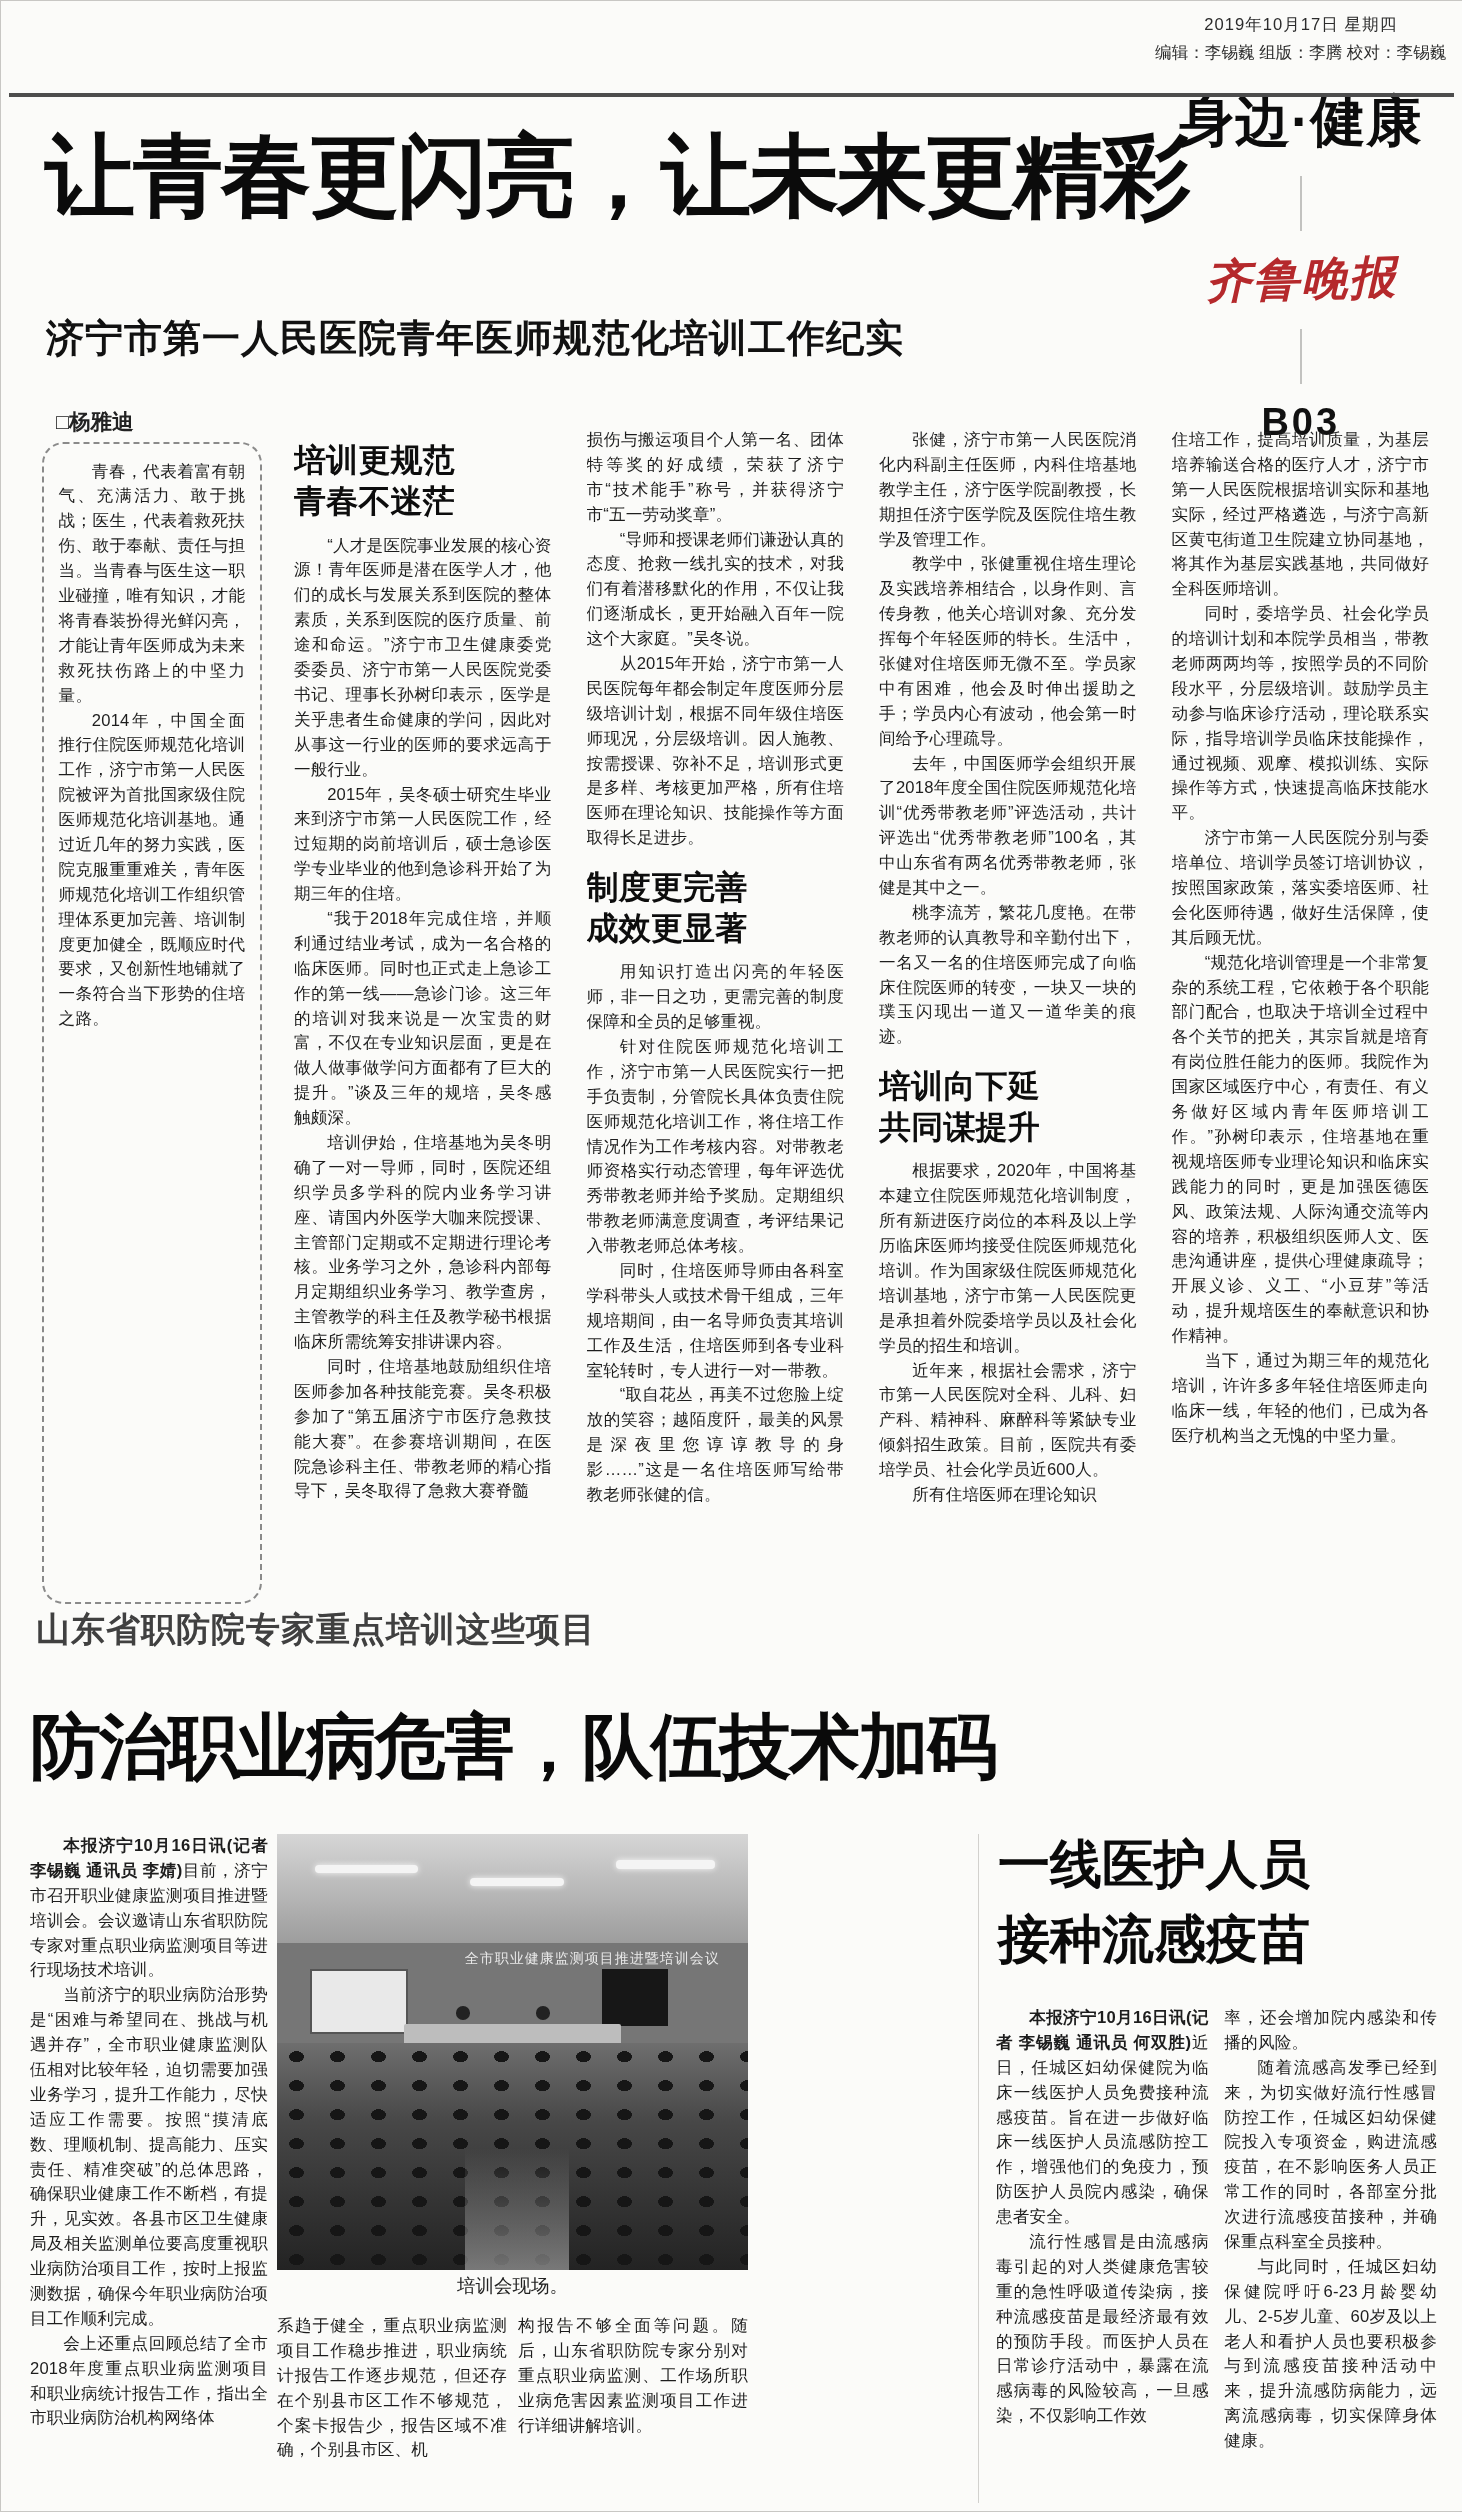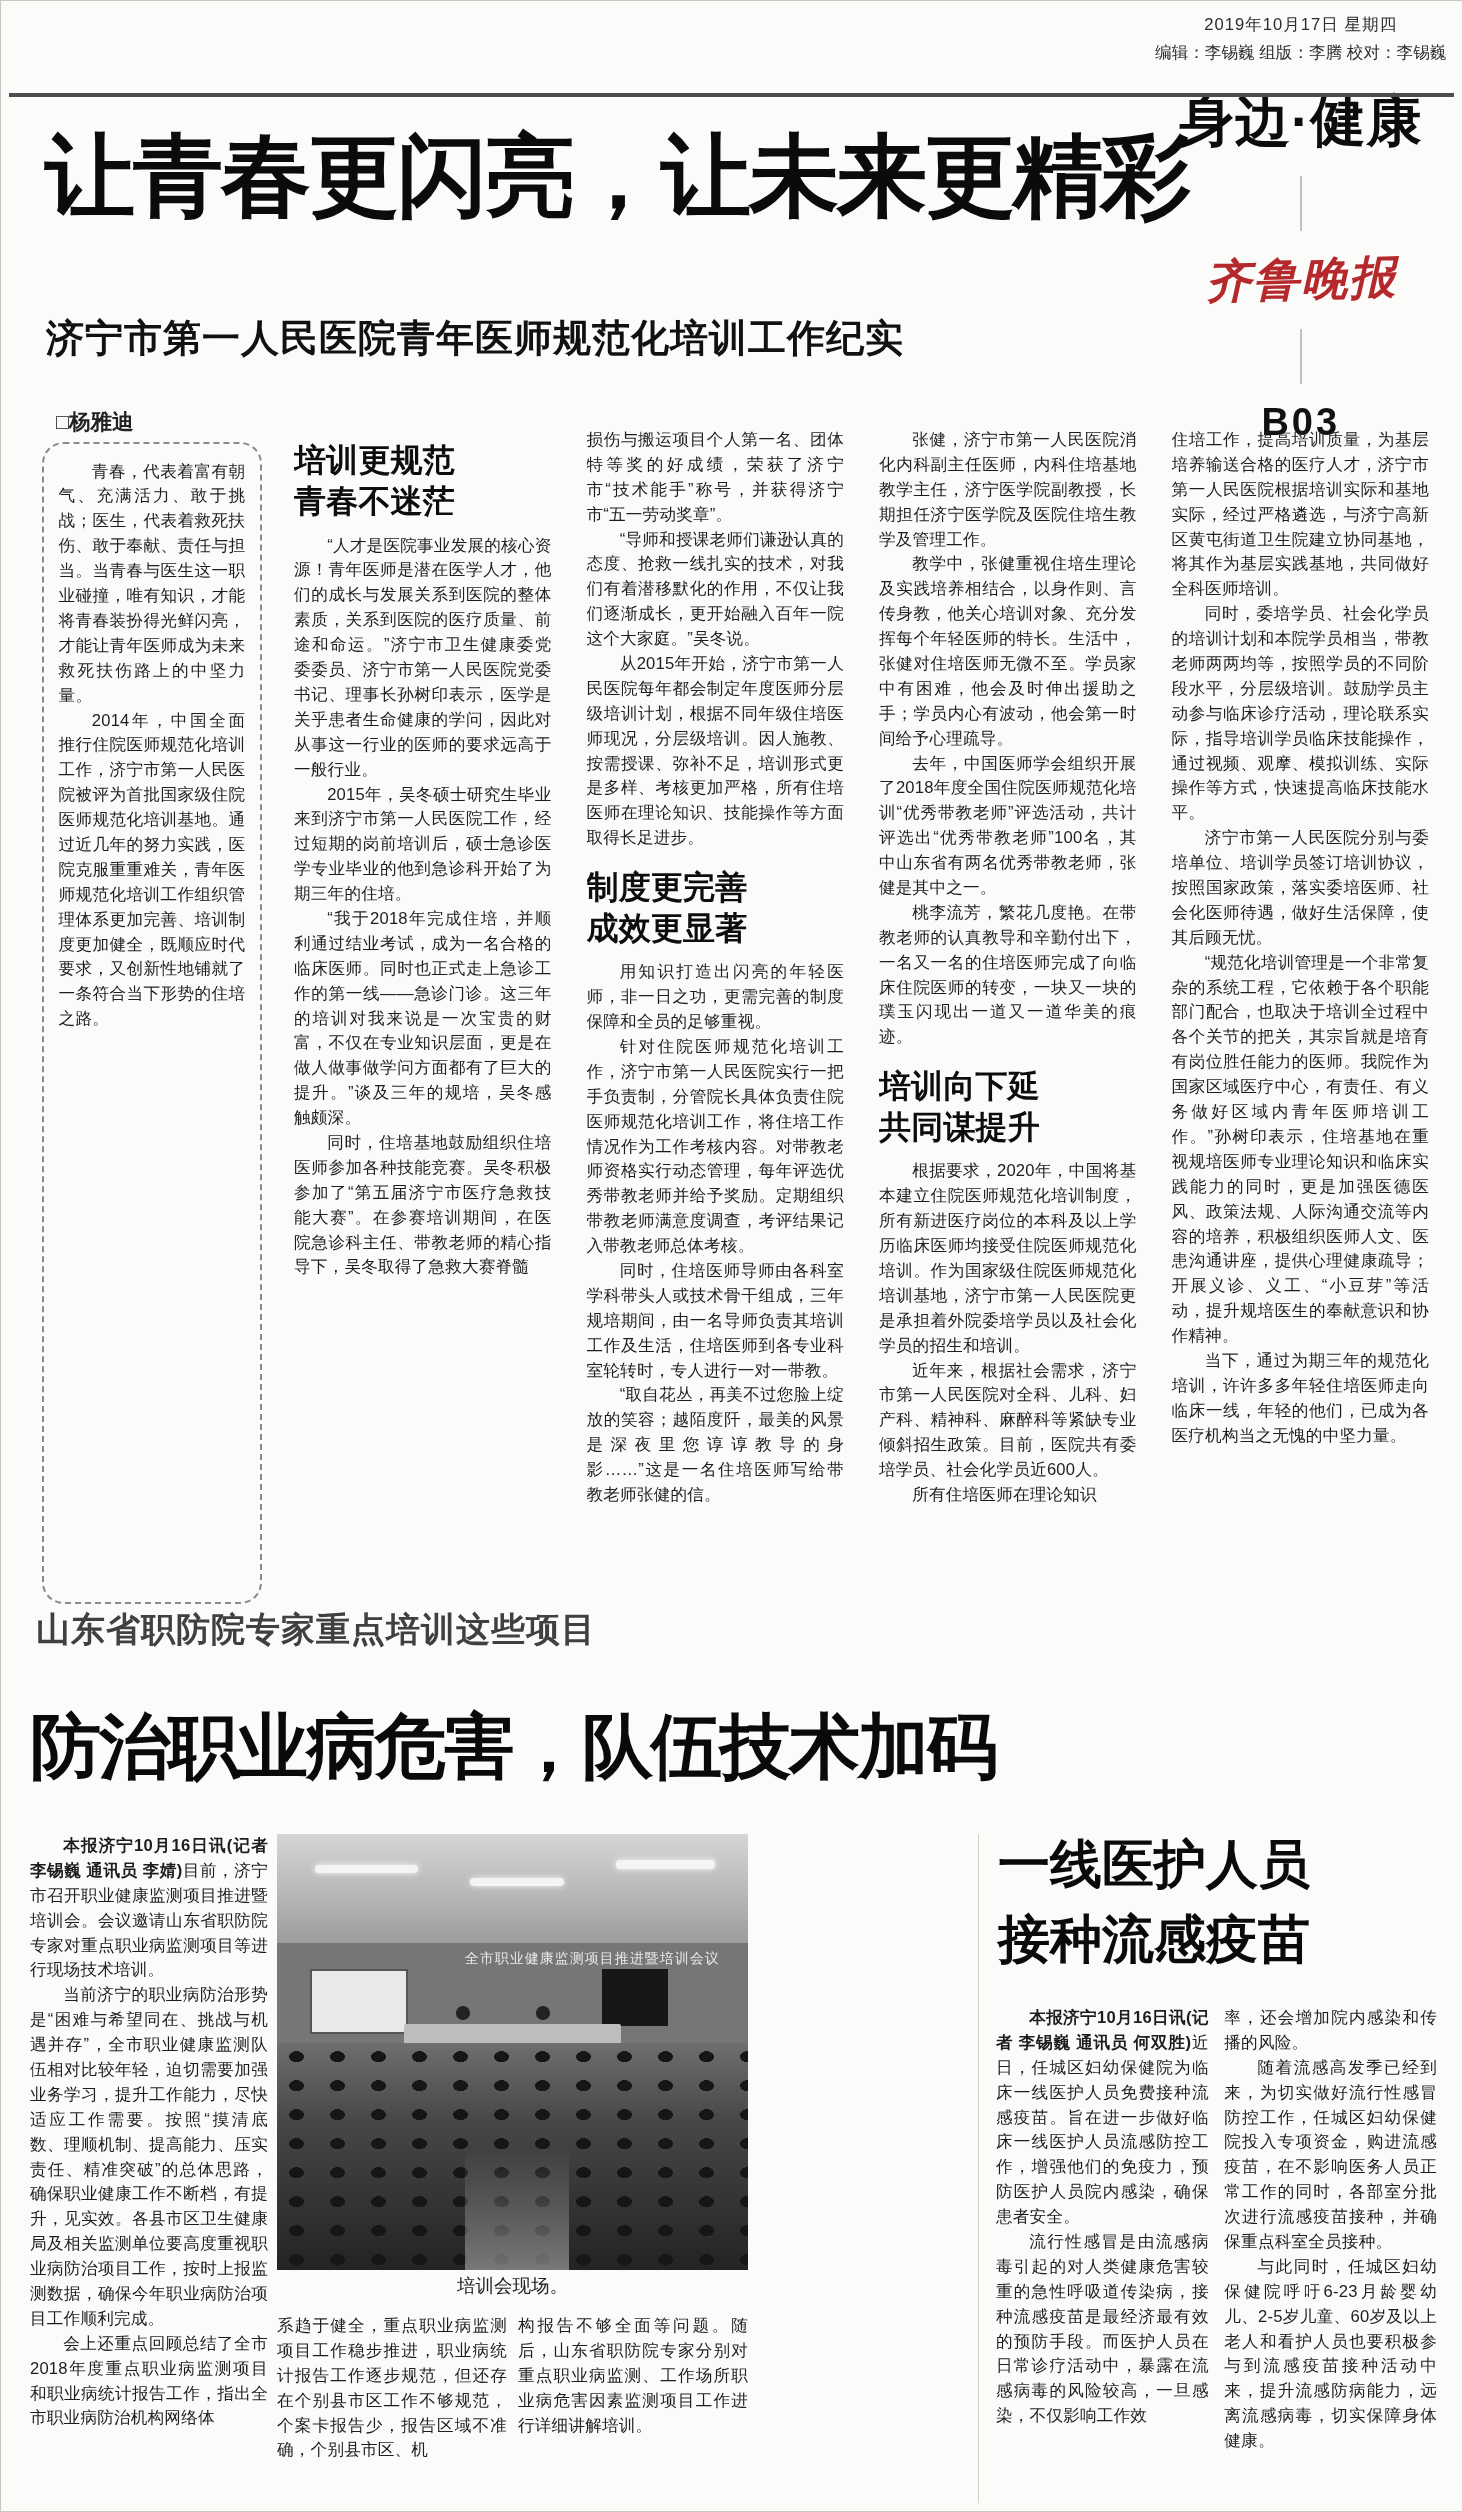--- a/index.html
+++ b/index.html
@@ -89,20 +89,21 @@
       </div>
     <div class="a1-cols">
       <div class="col flow">
           <div class="col-subhead">
             <div>培训更规范</div>
             <div>青春不迷茫</div>
           </div>
           <p class="">“人才是医院事业发展的核心资源！青年医师是潜在医学人才，他们的成长与发展关系到医院的整体素质，关系到医院的医疗质量、前途和命运。”济宁市卫生健康委党委委员、济宁市第一人民医院党委书记、理事长孙树印表示，医学是关乎患者生命健康的学问，因此对从事这一行业的医师的要求远高于一般行业。</p>
           <p class="">2015年，吴冬硕士研究生毕业来到济宁市第一人民医院工作，经过短期的岗前培训后，硕士急诊医学专业毕业的他到急诊科开始了为期三年的住培。</p>
           <p class="">“我于2018年完成住培，并顺利通过结业考试，成为一名合格的临床医师。同时也正式走上急诊工作的第一线——急诊门诊。这三年的培训对我来说是一次宝贵的财富，不仅在专业知识层面，更是在做人做事做学问方面都有了巨大的提升。”谈及三年的规培，吴冬感触颇深。</p>
+          <p class="">培训伊始，住培基地为吴冬明确了一对一导师，同时，医院还组织学员多学科的院内业务学习讲座、请国内外医学大咖来院授课、主管部门定期或不定期进行理论考核。业务学习之外，急诊科内部每月定期组织业务学习、教学查房，主管教学的科主任及教学秘书根据临床所需统筹安排讲课内容。</p>
           <p class="">同时，住培基地鼓励组织住培医师参加各种技能竞赛。吴冬积极参加了“第五届济宁市医疗急救技能大赛”。在参赛培训期间，在医院急诊科主任、带教老师的精心指导下，吴冬取得了急救大赛脊髓</p>
         </div>
       <div class="col flow">
           <p class="cont">损伤与搬运项目个人第一名、团体特等奖的好成绩，荣获了济宁市“技术能手”称号，并获得济宁市“五一劳动奖章”。</p>
           <p class="">“导师和授课老师们谦逊认真的态度、抢救一线扎实的技术，对我们有着潜移默化的作用，不仅让我们逐渐成长，更开始融入百年一院这个大家庭。”吴冬说。</p>
           <p class="">从2015年开始，济宁市第一人民医院每年都会制定年度医师分层级培训计划，根据不同年级住培医师现况，分层级培训。因人施教、按需授课、弥补不足，培训形式更是多样、考核更加严格，所有住培医师在理论知识、技能操作等方面取得长足进步。</p>
           <div class="col-subhead">
             <div>制度更完善</div>
             <div>成效更显著</div>
           </div>

